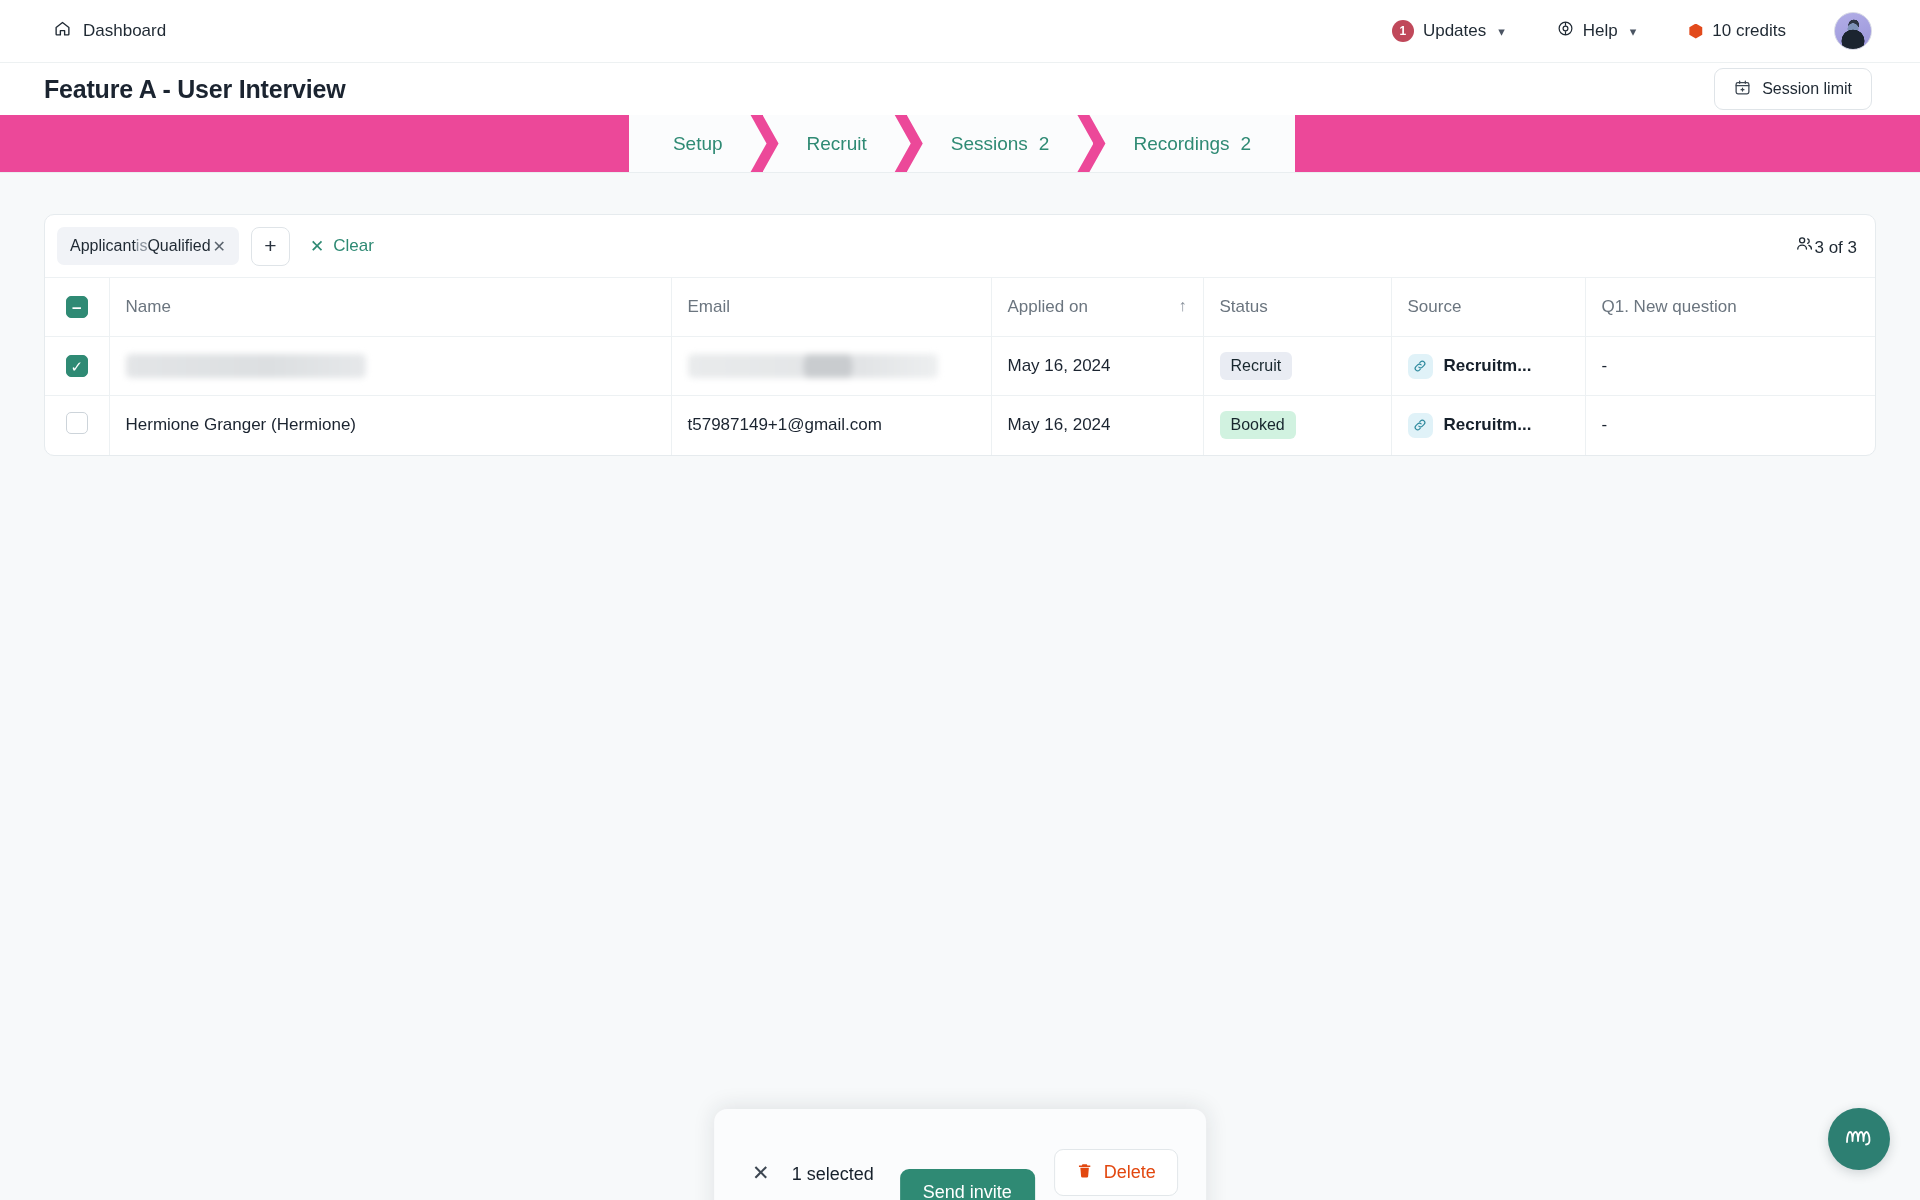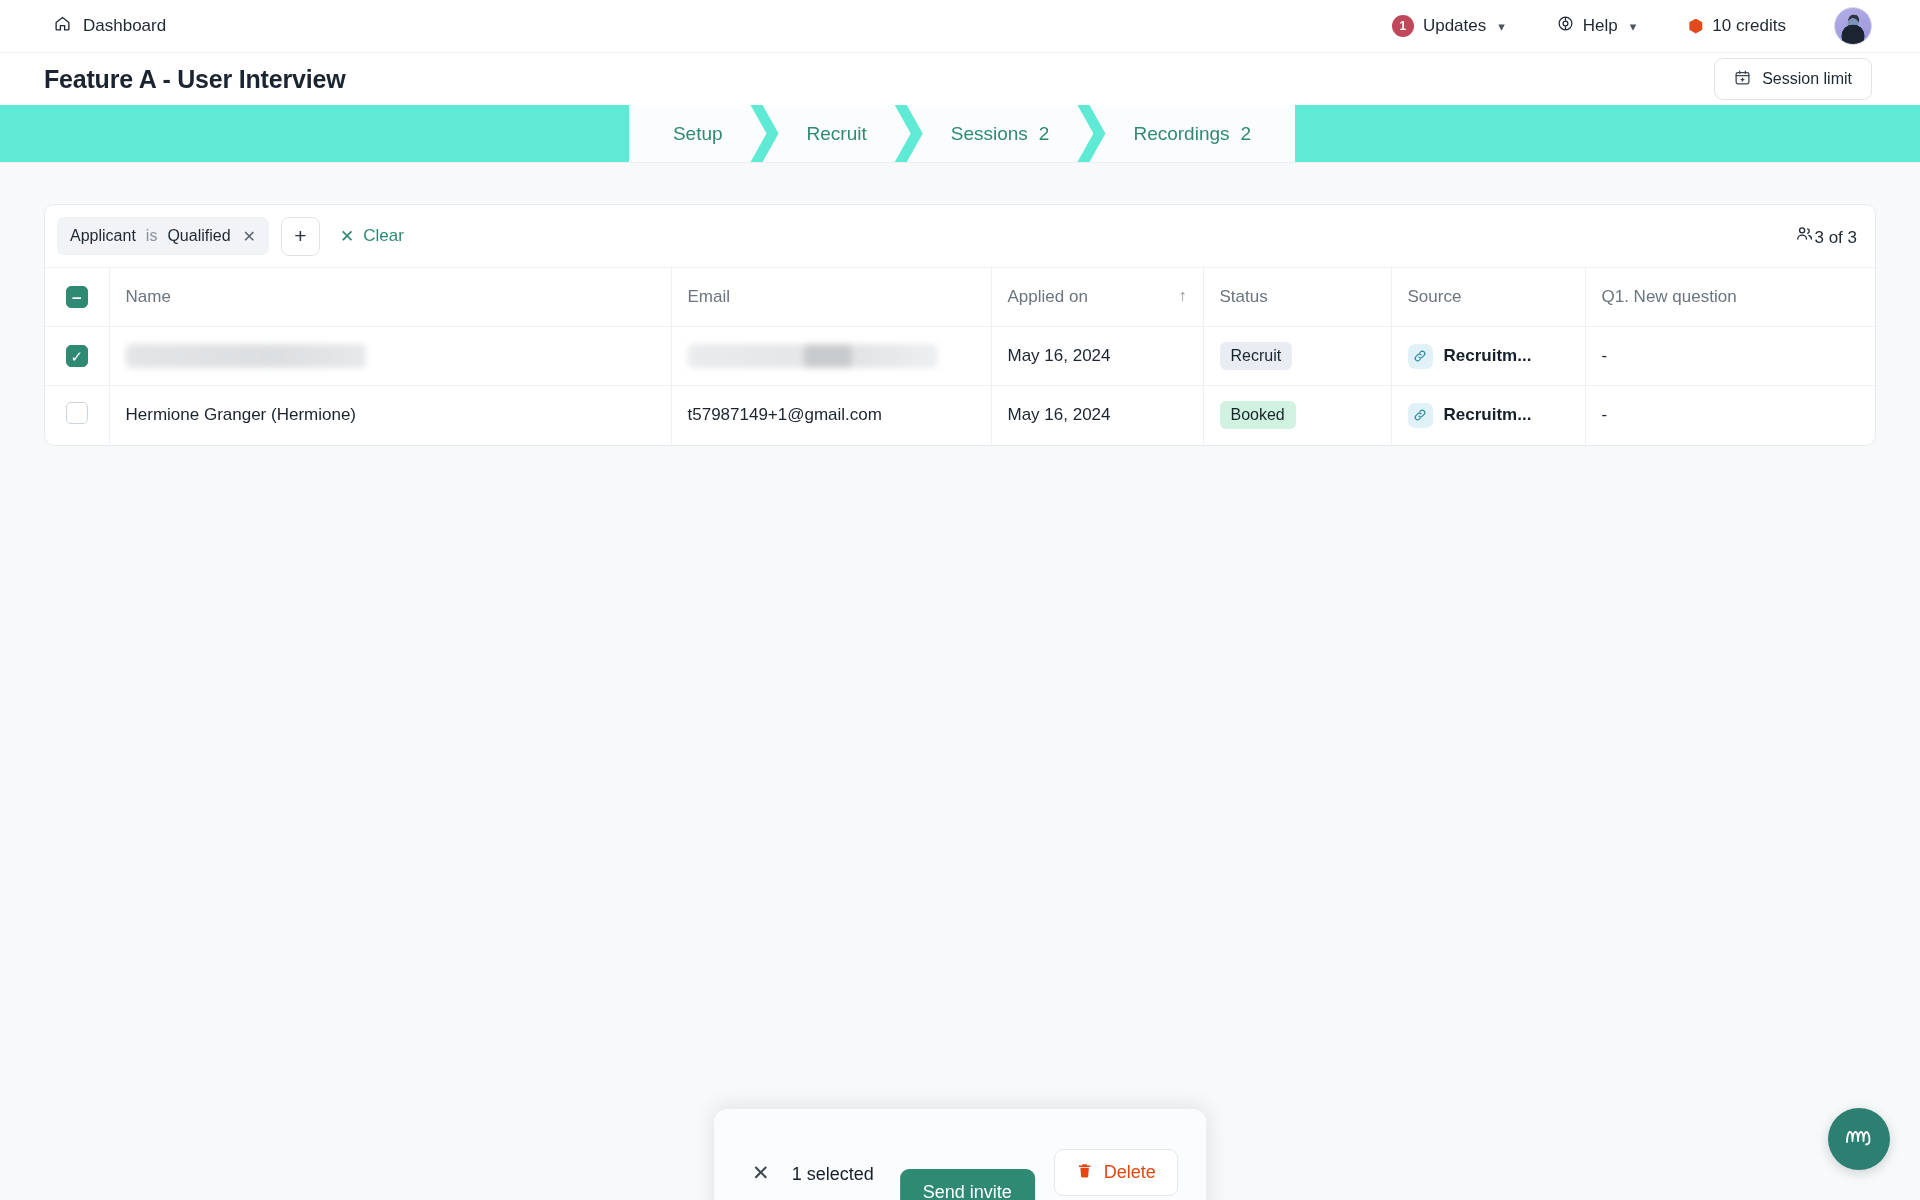--- a/index.html
+++ b/index.html
@@ -6,21 +6,21 @@
   html, body {
     width: 1920px; height: 1200px;
     font-family: "Liberation Sans", sans-serif;
     background: #f7f9fa;
     color: #1f2933;
     overflow: hidden;
   }
 
   
   .topbar {
-    height: 53px;
+    height: 63px;
     background: #ffffff;
     border-bottom: 1px solid #edf1f2;
     display: flex;
     align-items: center;
     padding: 0 48px 0 54px;
   }
   .home-link {
     display: flex; align-items: center; gap: 12px;
     font-size: 17px; color: #1f2933; cursor: pointer;
   }
@@ -69,21 +69,21 @@
     display: flex; align-items: center; gap: 11px;
     height: 42px; padding: 0 19px;
     border: 1px solid #dfe4e8; border-radius: 9px;
     background: #fff; font-size: 16px; color: #1f2933;
     cursor: pointer;
   }
 
   
   .stepnav {
     height: 58px;
-    background: #5eead4;
+    background: #ec4899;
     border-bottom: 1px solid #e9eef0;
     display: flex; align-items: stretch; justify-content: center;
   }
   .steps { display: flex; align-items: stretch; }
   .step {
     position: relative;
     display: flex; align-items: center; gap: 11px;
     padding: 0 44px;
     font-size: 19px; color: #2f8a74;
     background: #fbfcfd;
@@ -105,21 +105,21 @@
     border-radius: 10px;
     overflow: hidden;
   }
 
   .filterbar {
     height: 62px;
     display: flex; align-items: center;
     padding: 0 18px 0 12px;
   }
   .chip {
-    display: flex; align-items: center; gap: 10px;
+    display: flex; align-items: center; 
     background: #f1f3f7; border-radius: 7px;
     height: 38px; padding: 0 13px;
     font-size: 16px; color: #1f2933; cursor: pointer;
   }
   .chip .op { color: #8a929c; }
   .chip .x { color: #5b646e; font-size: 16px; margin-left: 2px; }
   .plus-btn {
     width: 39px; height: 39px; margin-left: 12px;
     border: 1px solid #dfe4e8; border-radius: 8px; background: #fff;
     display: flex; align-items: center; justify-content: center;

